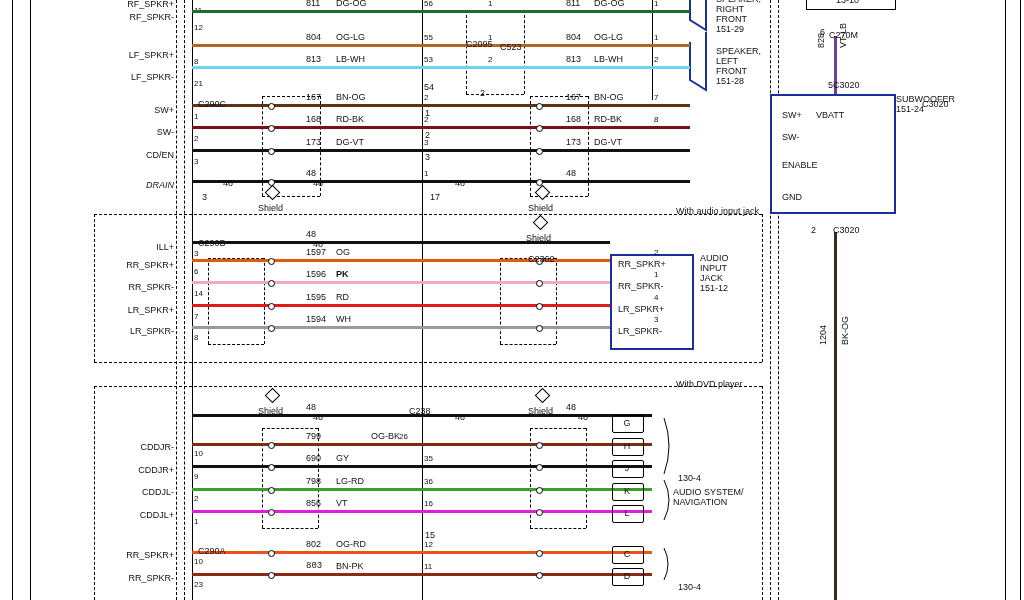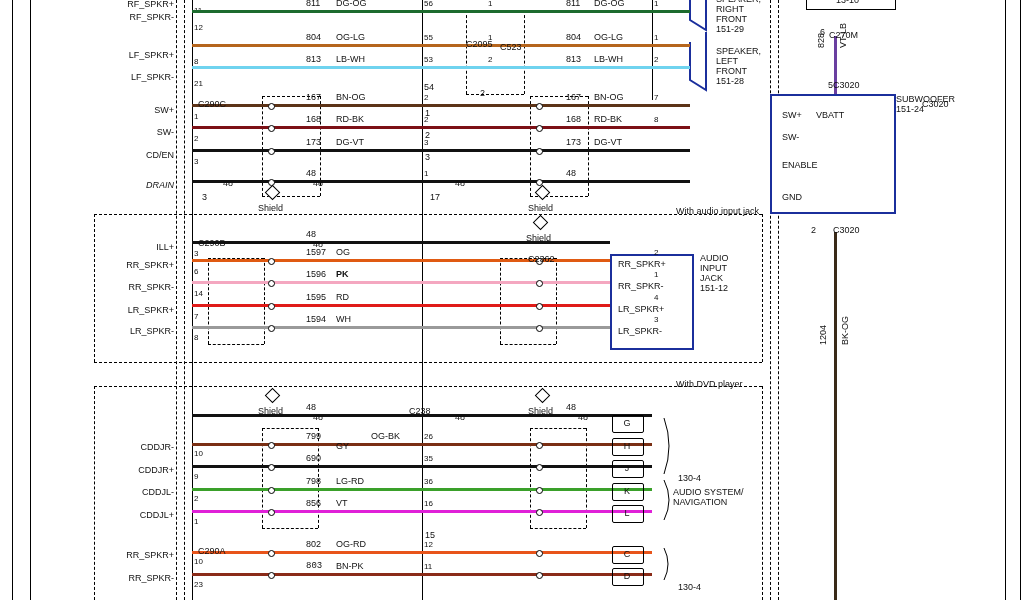--- a/index.html
+++ b/index.html
@@ -257,28 +257,28 @@
       <div class="wire" style="left: 192px; top: 414px; width: 38px; background: rgb(17, 17, 17);"></div>
       <div class="wire" style="left: 230px; top: 414px; width: 192px; background: rgb(17, 17, 17);"></div>
       <div class="wire" style="left: 422px; top: 414px; width: 230px; background: rgb(17, 17, 17);"></div>
       <div class="lbl" style="left: 306px; top: 402px;">48</div>
       <div class="lbl" style="left: 566px; top: 402px;">48</div>
       <div class="wire" style="left: 192px; top: 443px; width: 38px; background: rgb(122, 47, 20);"></div>
       <div class="wire" style="left: 230px; top: 443px; width: 192px; background: rgb(122, 47, 20);"></div>
       <div class="wire" style="left: 422px; top: 443px; width: 230px; background: rgb(122, 47, 20);"></div>
       <div class="lbl" style="left: 306px; top: 431px;">799</div>
       <div class="lbl" style="left: 336px; top: 431px; margin-left: 35px;">OG-BK</div>
-      <div class="pin" style="left: 424px; top: 432px;">26</div>
+      <div class="pin" style="left: 399px; top: 432px;">26</div>
       <div class="dotw" style="left: 268px; top: 442px;"></div>
       <div class="dotw" style="left: 536px; top: 442px;"></div>
       <div class="wire" style="left: 192px; top: 465px; width: 38px; background: rgb(17, 17, 17);"></div>
       <div class="wire" style="left: 230px; top: 465px; width: 192px; background: rgb(17, 17, 17);"></div>
       <div class="wire" style="left: 422px; top: 465px; width: 230px; background: rgb(17, 17, 17);"></div>
       <div class="lbl" style="left: 306px; top: 453px;">690</div>
-      <div class="lbl" style="left: 336px; top: 441px;">GY</div>
+      <div class="lbl" style="left: 336px; top: 453px;">GY</div>
       <div class="pin" style="left: 424px; top: 454px;">35</div>
       <div class="dotw" style="left: 268px; top: 464px;"></div>
       <div class="dotw" style="left: 536px; top: 464px;"></div>
       <div class="wire" style="left: 192px; top: 488px; width: 38px; background: rgb(58, 160, 42);"></div>
       <div class="wire" style="left: 230px; top: 488px; width: 192px; background: rgb(58, 160, 42);"></div>
       <div class="wire" style="left: 422px; top: 488px; width: 230px; background: rgb(58, 160, 42);"></div>
       <div class="lbl" style="left: 306px; top: 476px;">798</div>
       <div class="lbl" style="left: 336px; top: 476px;">LG-RD</div>
       <div class="pin" style="left: 424px; top: 477px;">36</div>
       <div class="dotw" style="left: 268px; top: 487px;"></div>

